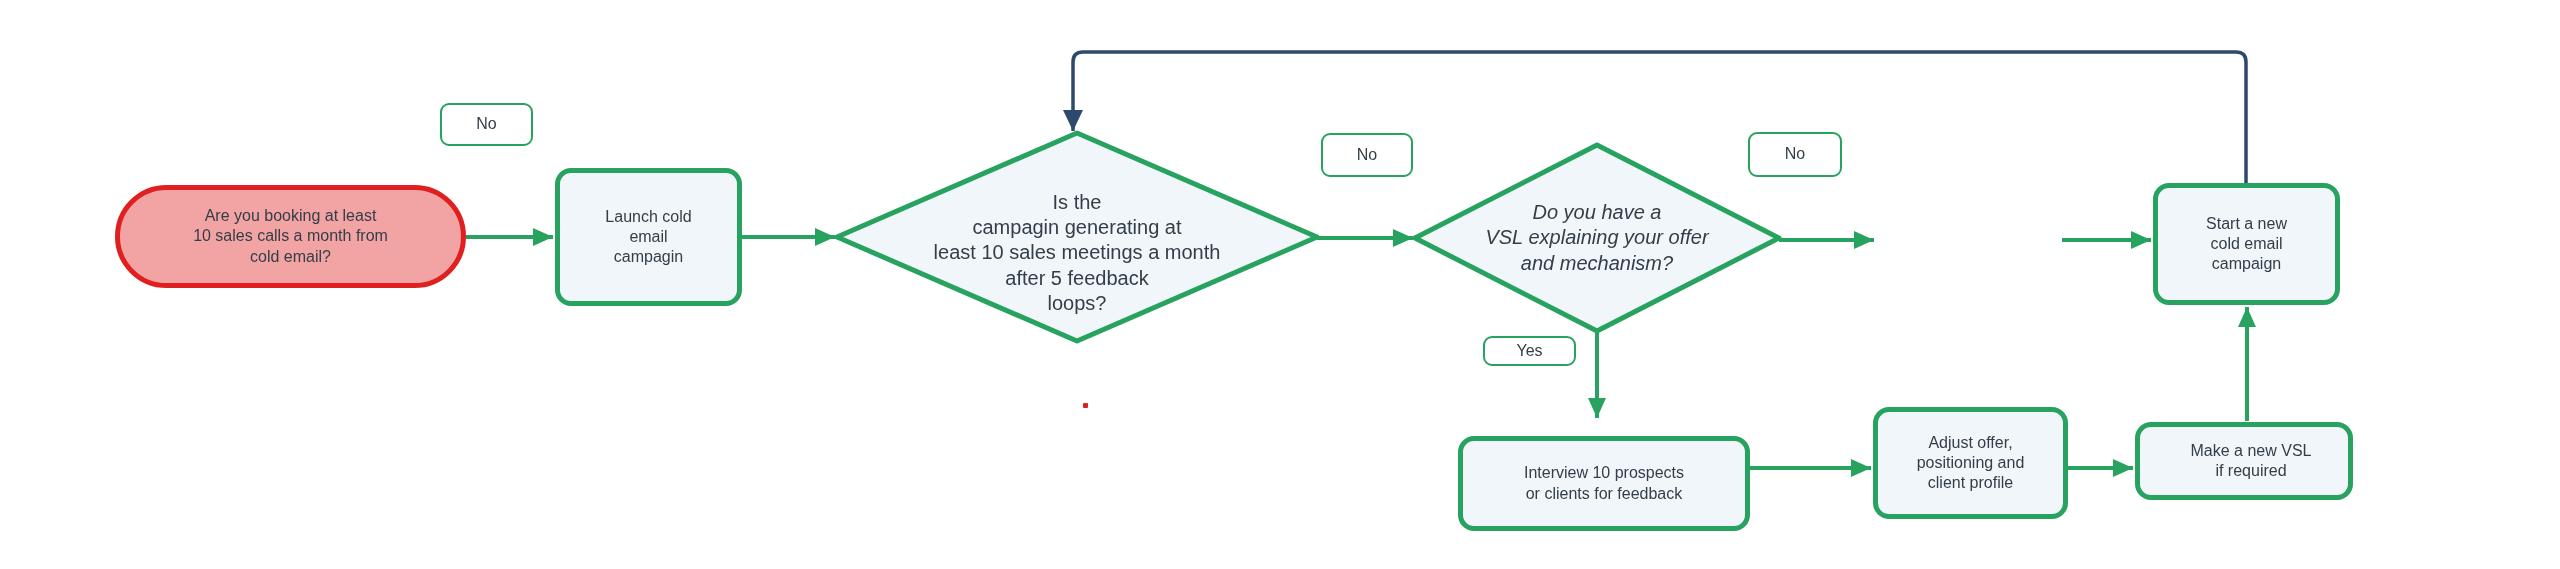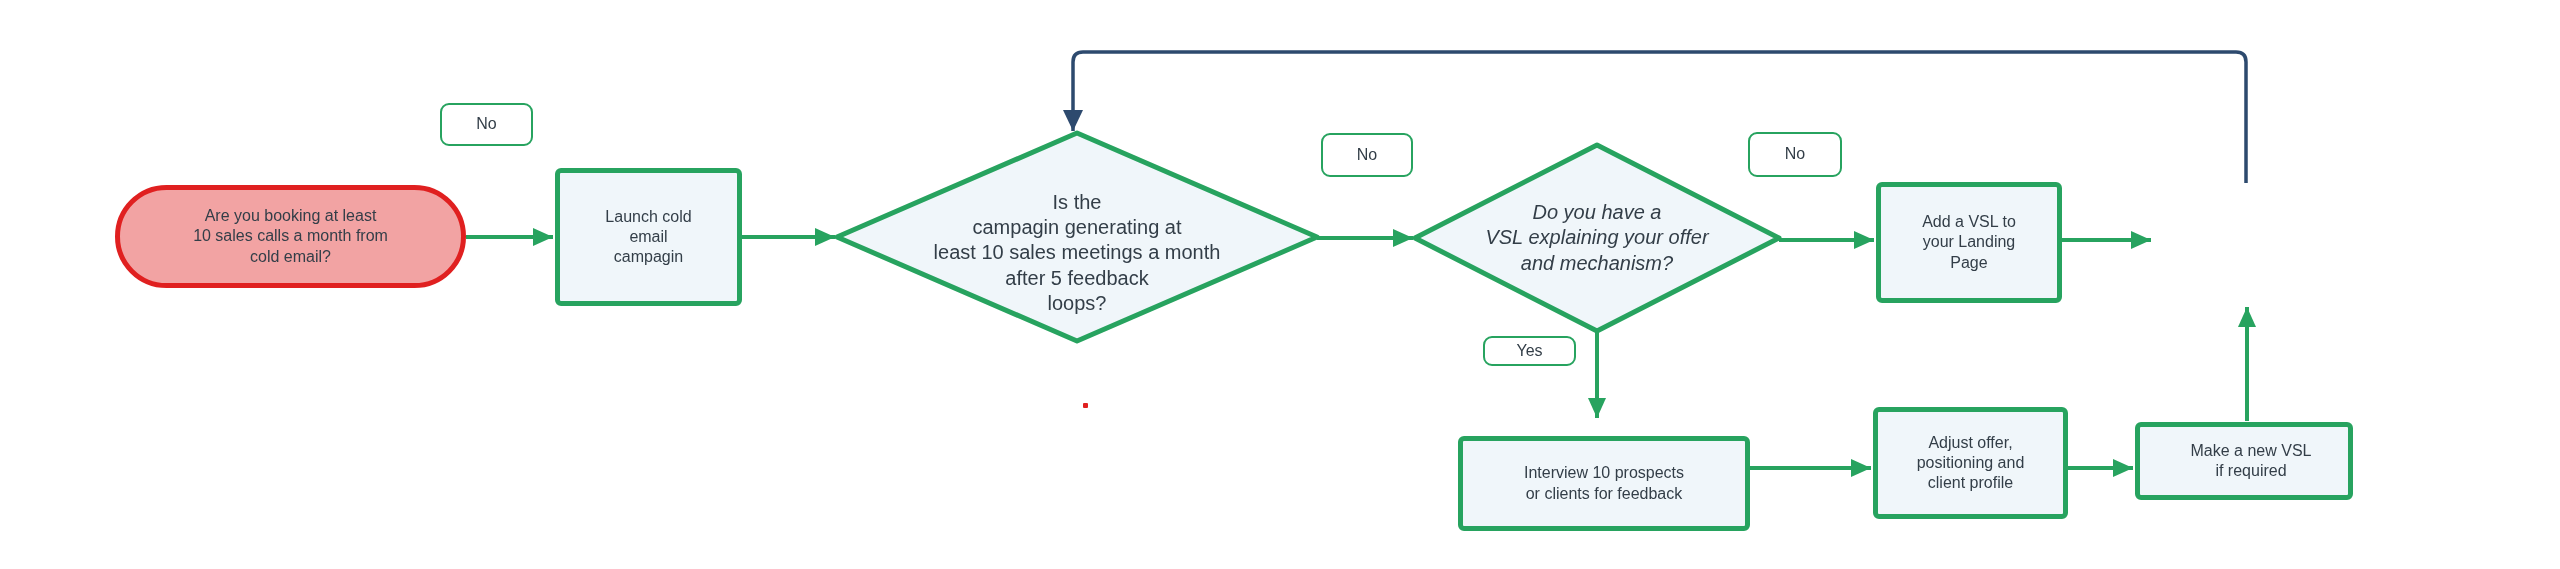--- a/index.html
+++ b/index.html
@@ -23,21 +23,21 @@
     align-items: center;
     justify-content: center;
     text-align: center;
     font-size: 16px;
     line-height: 1.26;
     white-space: pre-line;
   }
   .proc {
     background: #f0f6fa;
     border: 5px solid #27a35f;
-    border-radius: 6px;
+    border-radius: 16px;
   }
   .terminator {
     background: #f2a3a3;
     border: 5px solid #e02020;
     border-radius: 54px;
   }
   .chip {
     background: #ffffff;
     border: 2px solid #27a35f;
     border-radius: 9px;
@@ -95,26 +95,26 @@
 10 sales calls a month from
 cold email?</span>
   </div>
 
   <div class="node proc" style="left:555px; top:168px; width:187px; height:138px;">
     <span>Launch cold
 email
 campagin</span>
   </div>
 
-  <div class="node proc" style="left:1876px; top:182px; width:186px; height:121px;">
-    <span>Add a VSL to
-your Landing
-Page</span>
+
+  <div class="node proc" style="left:2153px; top:183px; width:187px; height:122px;">
+    <span>Start a new
+cold email
+campaign</span>
   </div>
-
 
   <div class="node proc" style="left:1458px; top:436px; width:292px; height:95px;">
     <span>Interview 10 prospects
 or clients for feedback</span>
   </div>
 
   <div class="node proc" style="left:1873px; top:407px; width:195px; height:112px;">
     <span>Adjust offer,
 positioning and
 client profile</span>

